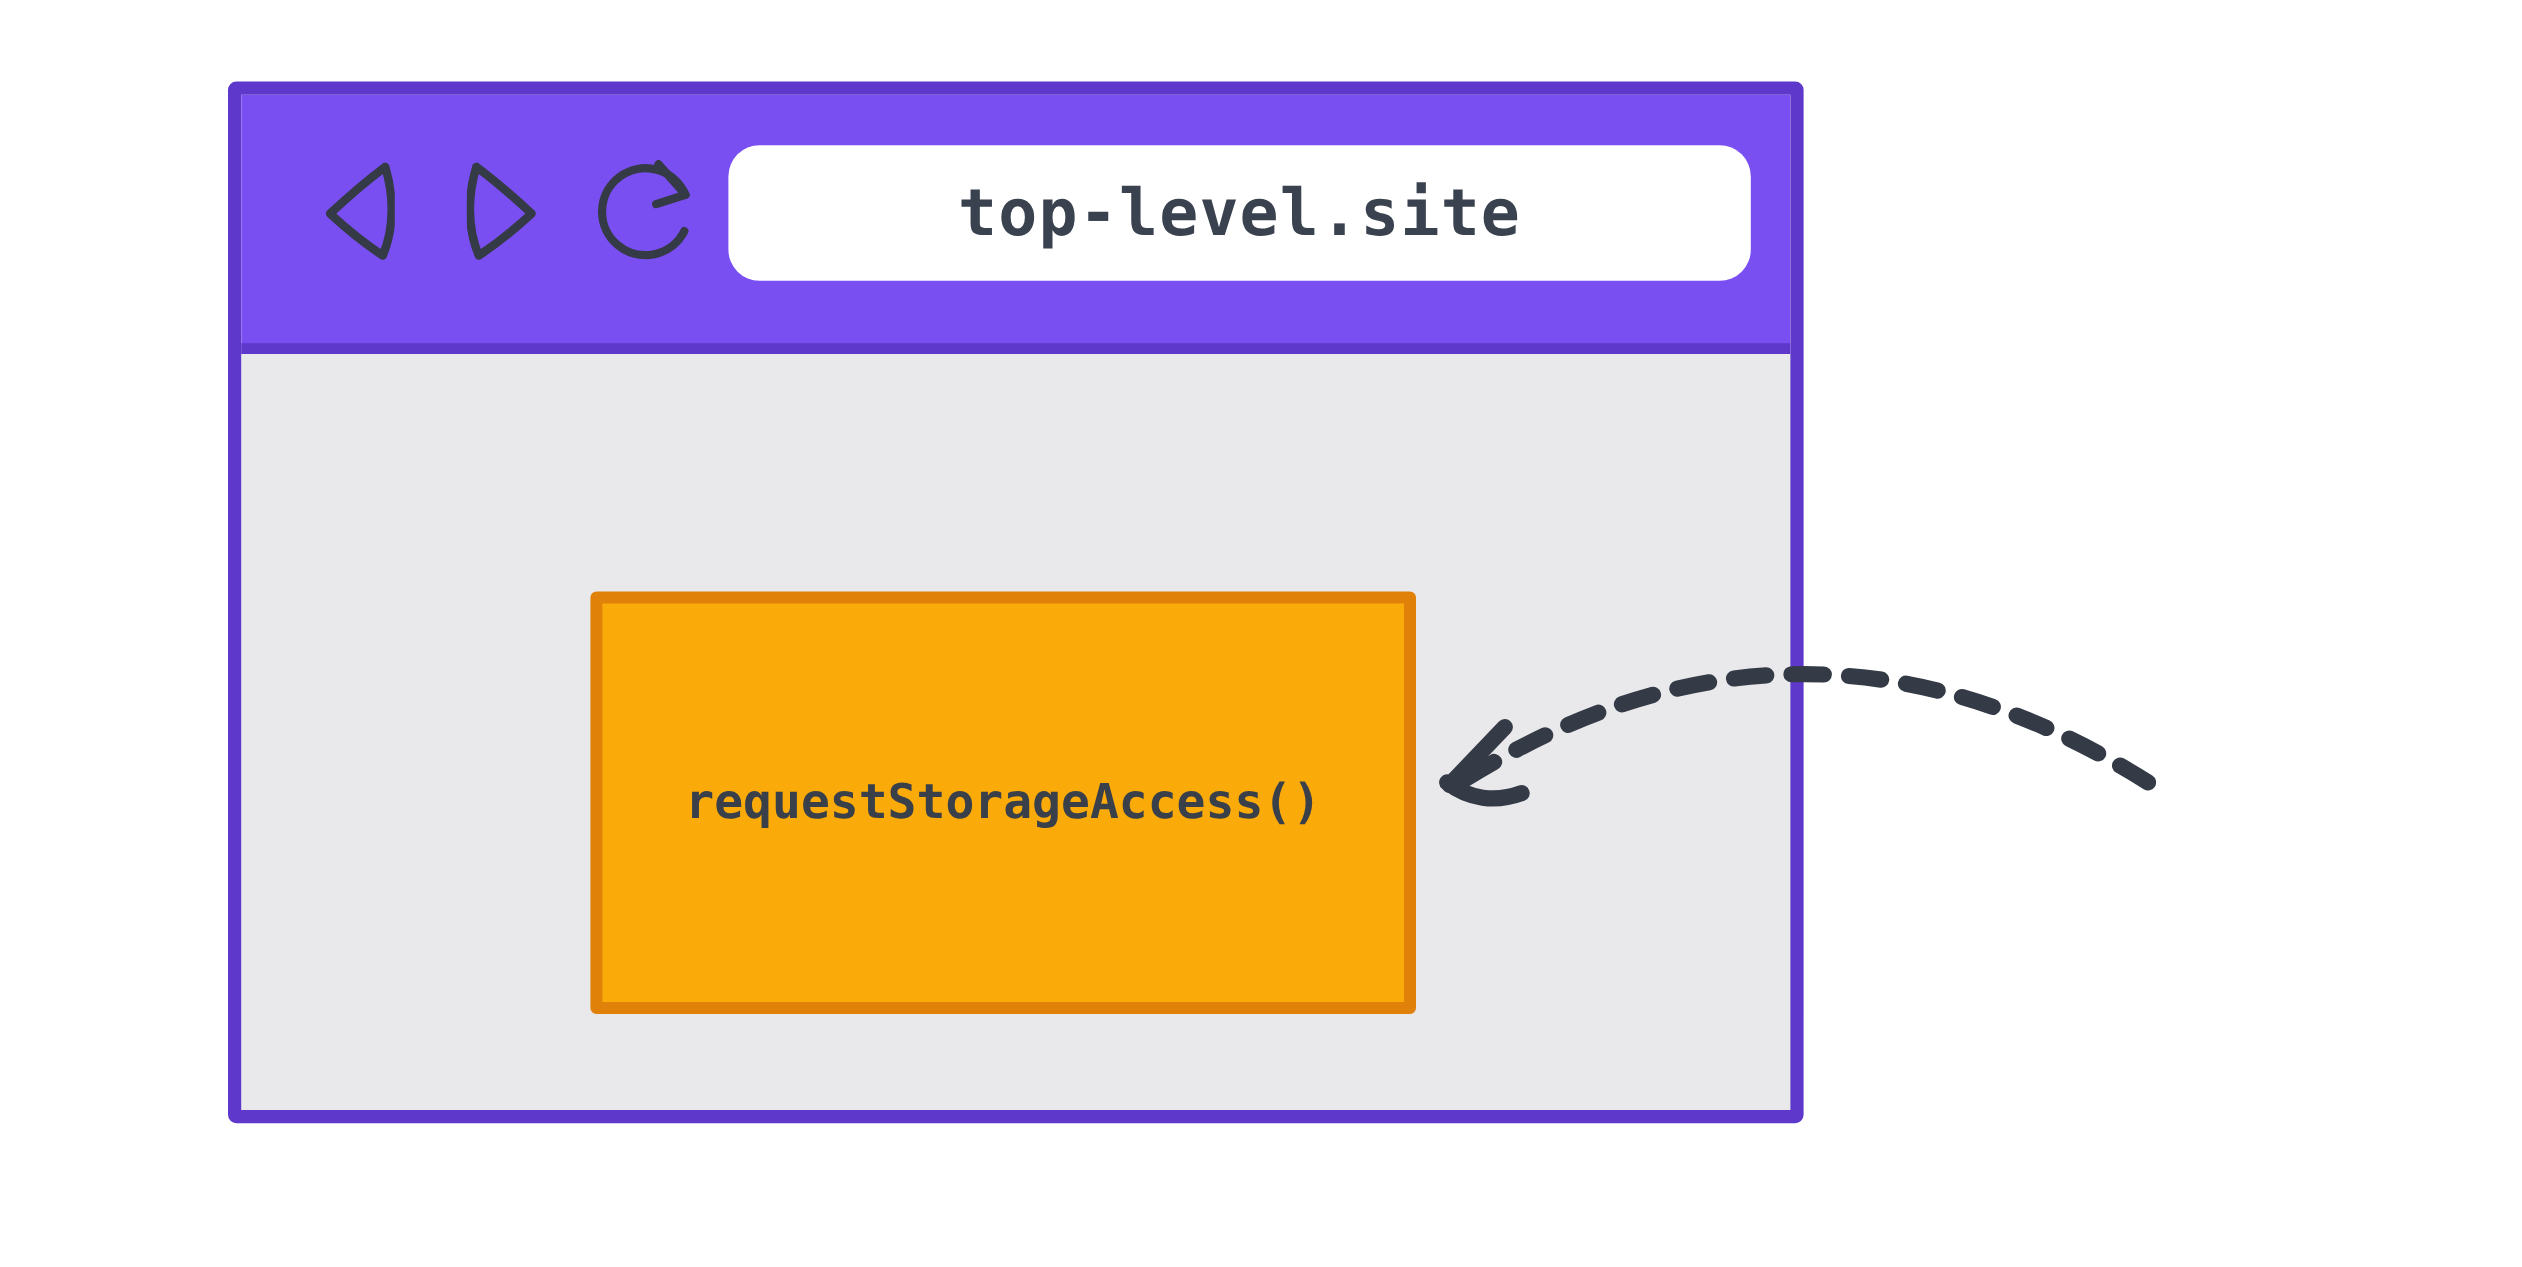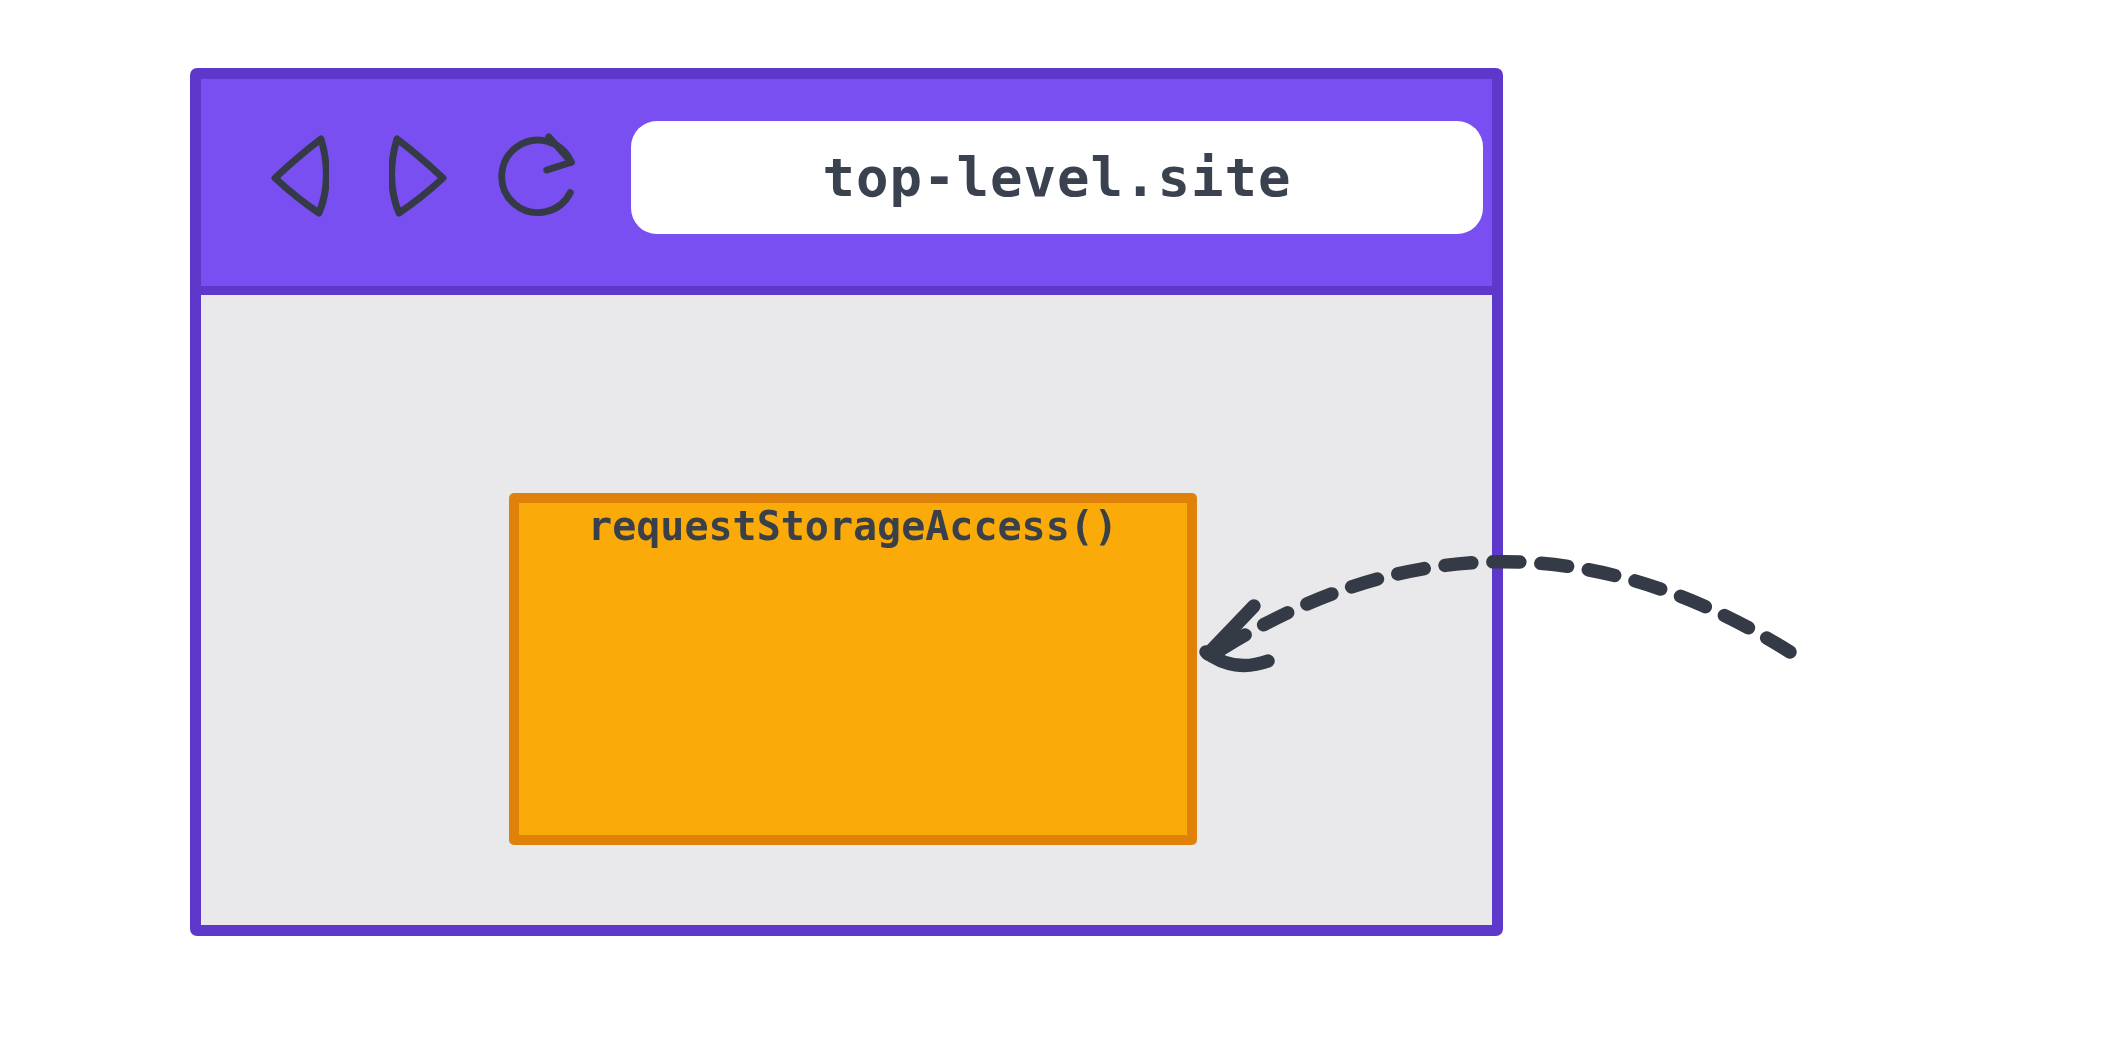--- a/index.html
+++ b/index.html
@@ -43,21 +43,21 @@
   .nav-btn{
     background:none;border:none;cursor:pointer;
     display:flex;align-items:center;justify-content:center;
     padding:0;
   }
   .nav-btn svg{display:block;}
   .btn-back{margin-top:-14px;}
   .btn-forward{margin-left:60px;margin-top:-14px;}
   .btn-refresh{margin-left:46px;margin-top:-16px;}
   .url-bar{
-    margin-left:48px;
+    margin-left:24px;
     width:852px;height:113px;
     background:var(--url-bar-bg);
     border:none;
     border-radius:26px;
     display:flex;align-items:center;justify-content:center;
     cursor:text;
     margin-top:-10px;
   }
   .url-text{
     font-size:54px;
@@ -66,26 +66,26 @@
     letter-spacing:1px;
     white-space:nowrap;
   }
   .content-area{
     position:relative;
     height:632px;
   }
   
   .embed-frame{
     position:absolute;
-    left:509px;top:493px;
+    left:492px;top:493px;
     width:688px;height:352px;
     background:var(--embed-fill);
     border:10px solid var(--embed-border);
     border-radius:5px;
-    display:flex;align-items:flex-start;justify-content:center;
+    display:flex;align-items:center;justify-content:center;
     cursor:pointer;
   }
   .embed-label{
     font-size:40px;
     font-weight:bold;
     color:#3a4049;
     white-space:nowrap;
   }
   
   .annotation-arrow{

